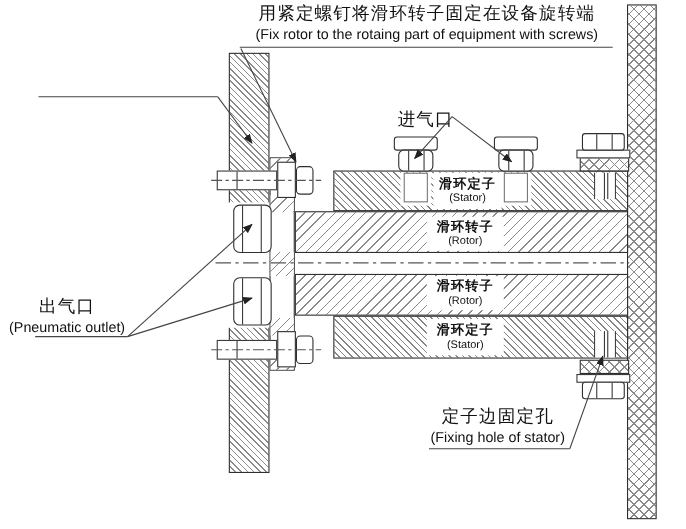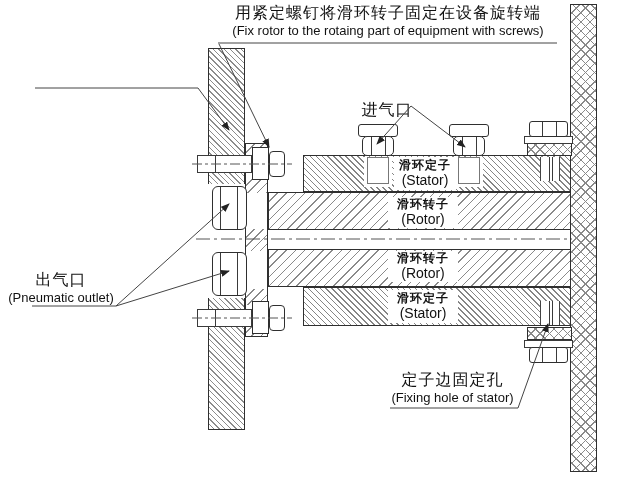--- a/index.html
+++ b/index.html
@@ -16,21 +16,21 @@
   .part{border:1.5px solid #2f2f2f;}
   .thin{border:1px solid #3a3a3a;}
   .white{background:#ffffff;}
   .vline{position:absolute;top:0;bottom:0;width:1px;background:#3a3a3a;}
   .label-note{position:absolute;text-align:center;z-index:20;line-height:1.25;}
   .label-note .zh{font-size:16px;font-weight:normal;letter-spacing:1px;}
   .label-note .en{font-size:13px;}
   .part-tag{position:absolute;background:#ffffff;z-index:10;display:flex;flex-direction:column;
             align-items:center;justify-content:center;text-align:center;line-height:1.15;}
   .part-tag .zh{font-size:12px;font-weight:bold;letter-spacing:1px;}
-  .part-tag .en{font-size:14px;}
+  .part-tag .en{font-size:10px;}
   svg.overlay{position:absolute;left:0;top:0;z-index:60;pointer-events:none;}
   .rounded{border-radius:4px;}
 </style>
 </head>
 <body>
 
 <div class="canvas">
 
   <div class="abs part hatch-wall" style="left:208px;top:48px;width:37px;height:382px;"></div>
 

